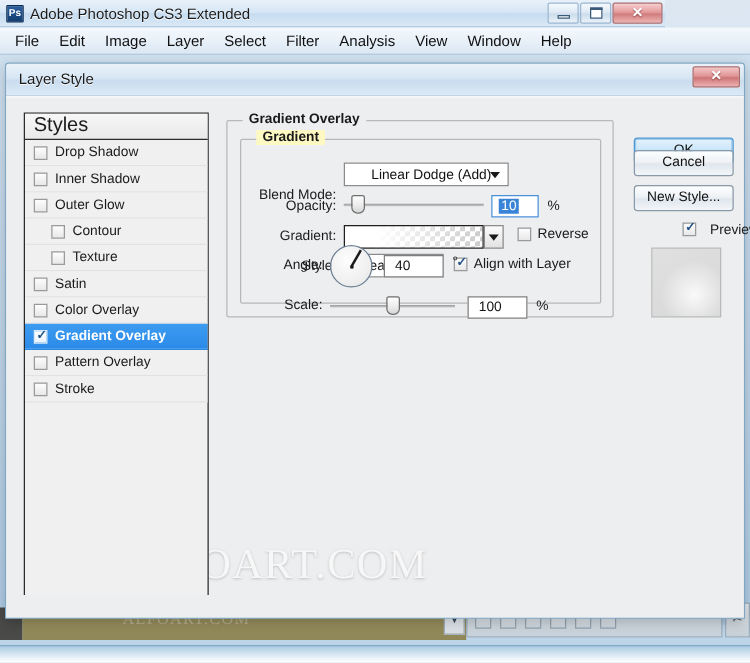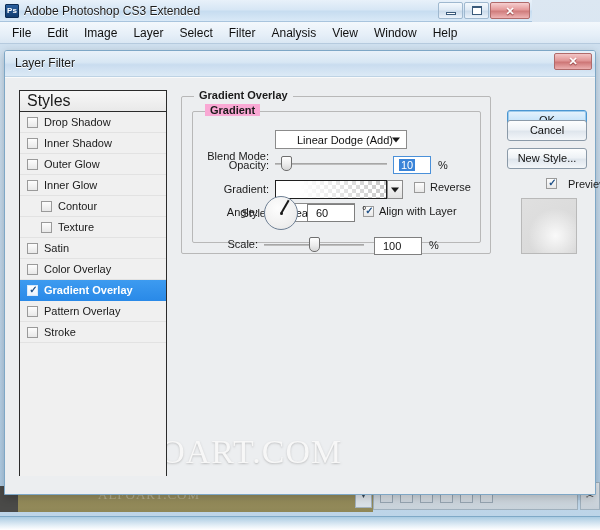--- a/index.html
+++ b/index.html
@@ -234,21 +234,21 @@
     font-size: 11px; font-weight: bold; color: #1a1a1a;
   }
   .group-inner {
     position: absolute; left: 10px; top: 14px;
     width: 289px; height: 132px;
     border: 1px solid #b8b8b8;
     border-radius: 2px;
   }
   .group-inner-label {
     position: absolute; left: 12px; top: -8px;
-    background: #f9a8d4; padding: 0 5px;
+    background: #fef9c3; padding: 0 5px;
     font-size: 11px; font-weight: bold; color: #1a1a1a;
   }
 
   .field-row { position: absolute; left: 0; width: 289px; height: 22px; }
   .lbl {
     position: absolute; top: 4px;
     font-size: 11px; color: #1a1a1a; text-align: right;
   }
 
   .combo {
@@ -443,21 +443,21 @@
     </div>
     <div class="doc-tool">
       <span>✂</span>
     </div>
   </div>
   <div class="bottom-edge"></div>
 
   <div class="dialog">
 
     <div class="dlg-titlebar">
-      <div class="dlg-title">Layer Filter</div>
+      <div class="dlg-title">Layer Style</div>
       <div class="dlg-close">
         <span>✕</span>
       </div>
     </div>
 
     <div class="dlg-body">
 
       <div class="dlg-watermark">ALFOART.COM</div>
 
       <div class="styles-panel">
@@ -467,24 +467,20 @@
           <span class="cb"></span>
           <span>Drop Shadow</span>
         </div>
         <div class="style-row">
           <span class="cb"></span>
           <span>Inner Shadow</span>
         </div>
         <div class="style-row">
           <span class="cb"></span>
           <span>Outer Glow</span>
-        </div>
-        <div class="style-row">
-          <span class="cb"></span>
-          <span>Inner Glow</span>
         </div>
         <div class="style-row indent">
           <span class="cb"></span>
           <span>Contour</span>
         </div>
         <div class="style-row indent">
           <span class="cb"></span>
           <span>Texture</span>
         </div>
         <div class="style-row">
@@ -560,21 +556,21 @@
           </div>
         </div>
 
         <div class="field-row" style="left:10px; top:105px; width:289px;">
           <span class="lbl" style="left:0; width:66px;">Angle:</span>
           <div class="dial" style="left:72px; top:-6px;">
             <span class="needle" id="angle-needle" style="transform: translate(-50%, -100%) rotate(30deg);"></span>
             <span class="hub"></span>
           </div>
           <div class="numbox center" style="left:115px; width:48px; top:2px;">
-            <span>60</span>
+            <span>40</span>
           </div>
           <span class="deg" style="left:170px; top:2px;">°</span>
         </div>
 
         <div class="field-row" style="left:10px; top:137px; width:289px;">
           <span class="lbl" style="left:0; width:66px;">Scale:</span>
           <div class="slider" style="left:72px; width:100px; top:2px;">
             <span class="track"></span>
             <span class="thumb" style="left:45px;"></span>
           </div>

